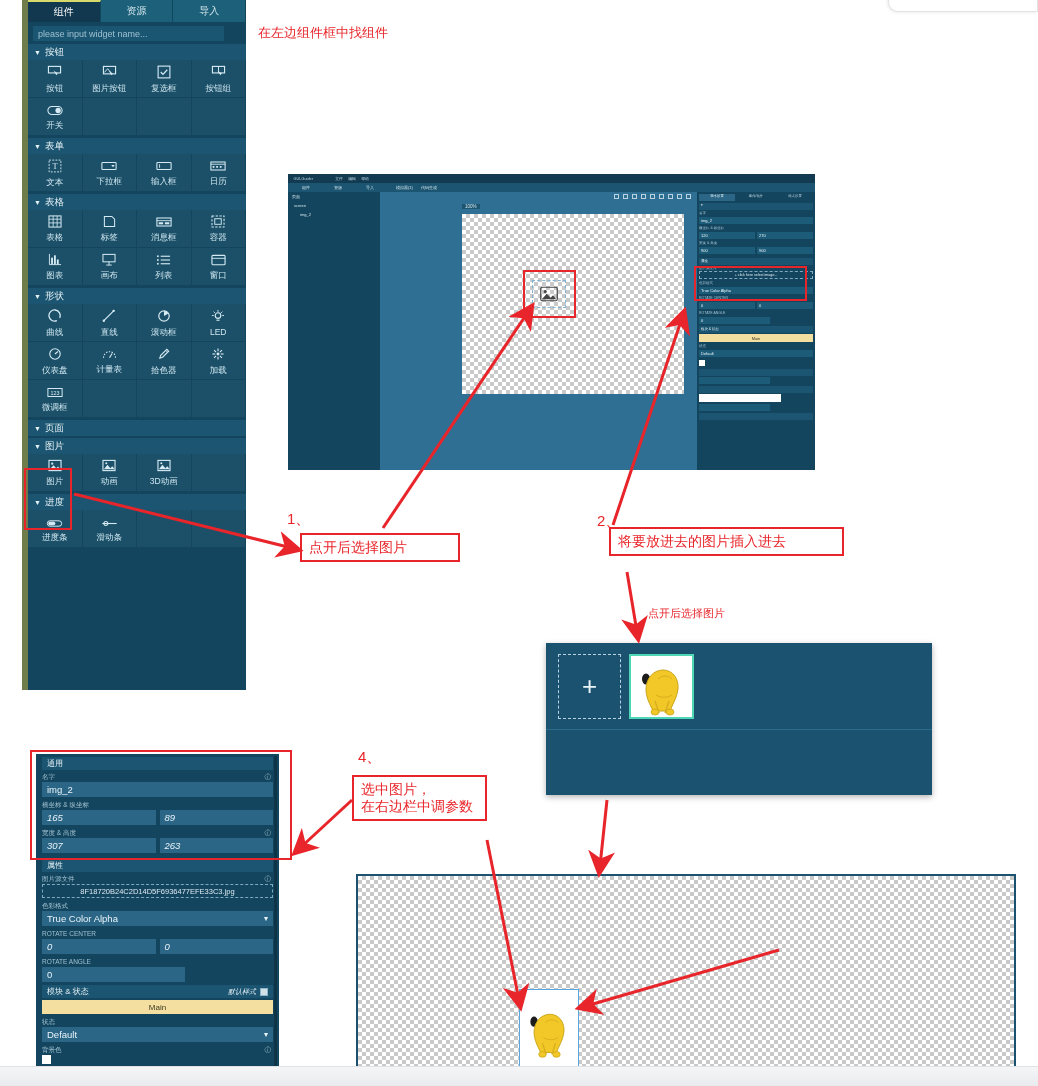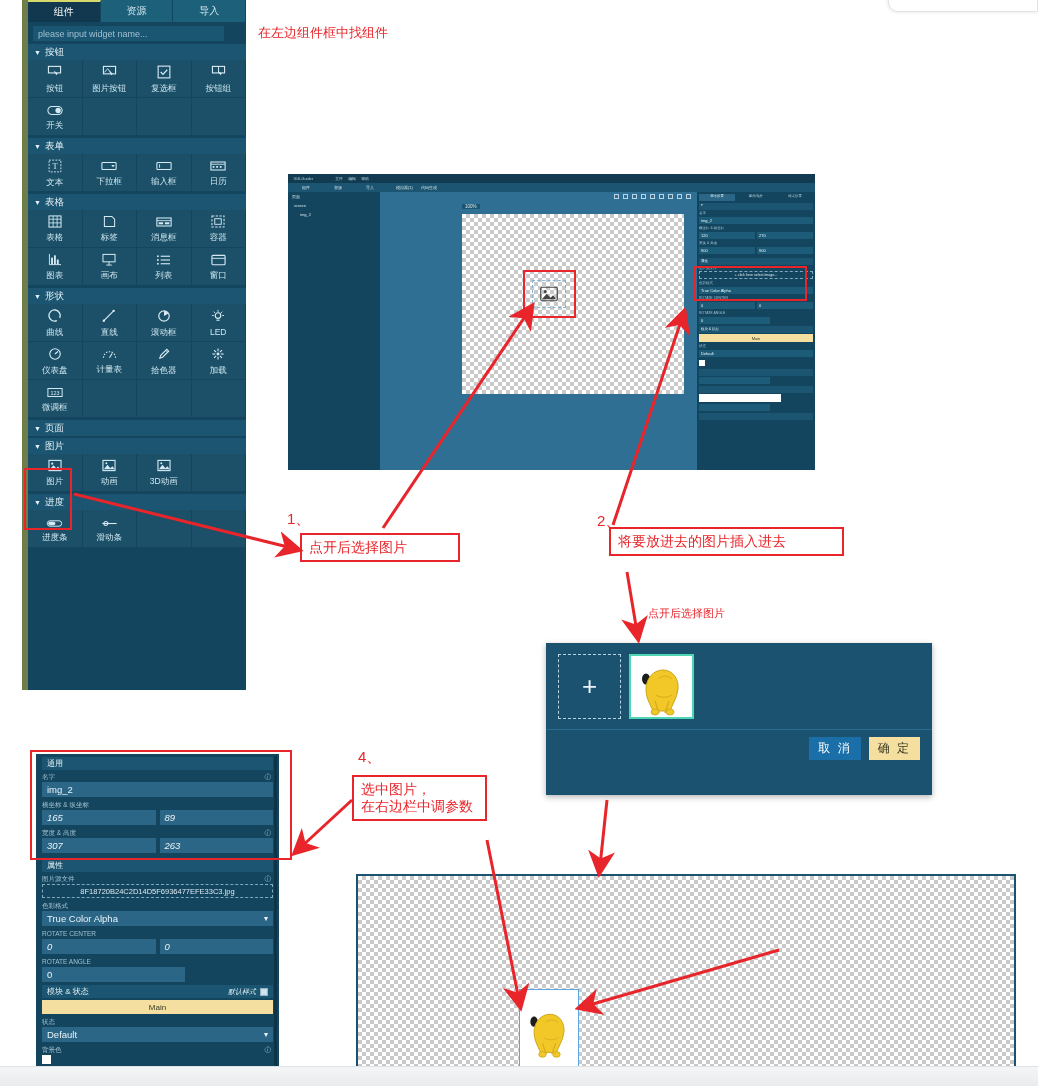--- a/index.html
+++ b/index.html
@@ -685,24 +685,20 @@
         <path d="M16 23 l5 2 l-4 2 z" fill="#1c1c1c"></path>
         <path d="M31 13 c10 0 16 9 15 19 c-1 9 -6 16 -8 22 l-17 0 c-3 -7 -7 -13 -7 -22 c0 -10 7 -19 17 -19 z" fill="#f2c829" stroke="#c9a418" stroke-width="1"></path>
         <path d="M26 22 c4 -4 10 -4 14 0" fill="none" stroke="#d8ae1c" stroke-width="1"></path>
         <path d="M24 38 c5 3 11 3 16 0" fill="none" stroke="#d8ae1c" stroke-width="1"></path>
         <path d="M23 44 l4 12 M37 44 l-4 12" stroke="#d8ae1c" stroke-width="1.4" fill="none"></path>
         <ellipse cx="23" cy="55" rx="4" ry="3" fill="#f2c829" stroke="#c9a418" stroke-width=".8"></ellipse>
         <ellipse cx="38" cy="55" rx="4" ry="3" fill="#f2c829" stroke="#c9a418" stroke-width=".8"></ellipse>
       </svg>
     </div>
   </div>
-  <div class="dlg-foot">
-    <div class="btn-cancel">取 消</div>
-    <div class="btn-ok">确 定</div>
-  </div>
 </div>
 
 <div class="props">
   <div class="p-grp">
     <span>通用</span>
   </div>
   <div class="p-lbl">
     <span>名字</span>
     <span>ⓘ</span>
   </div>

